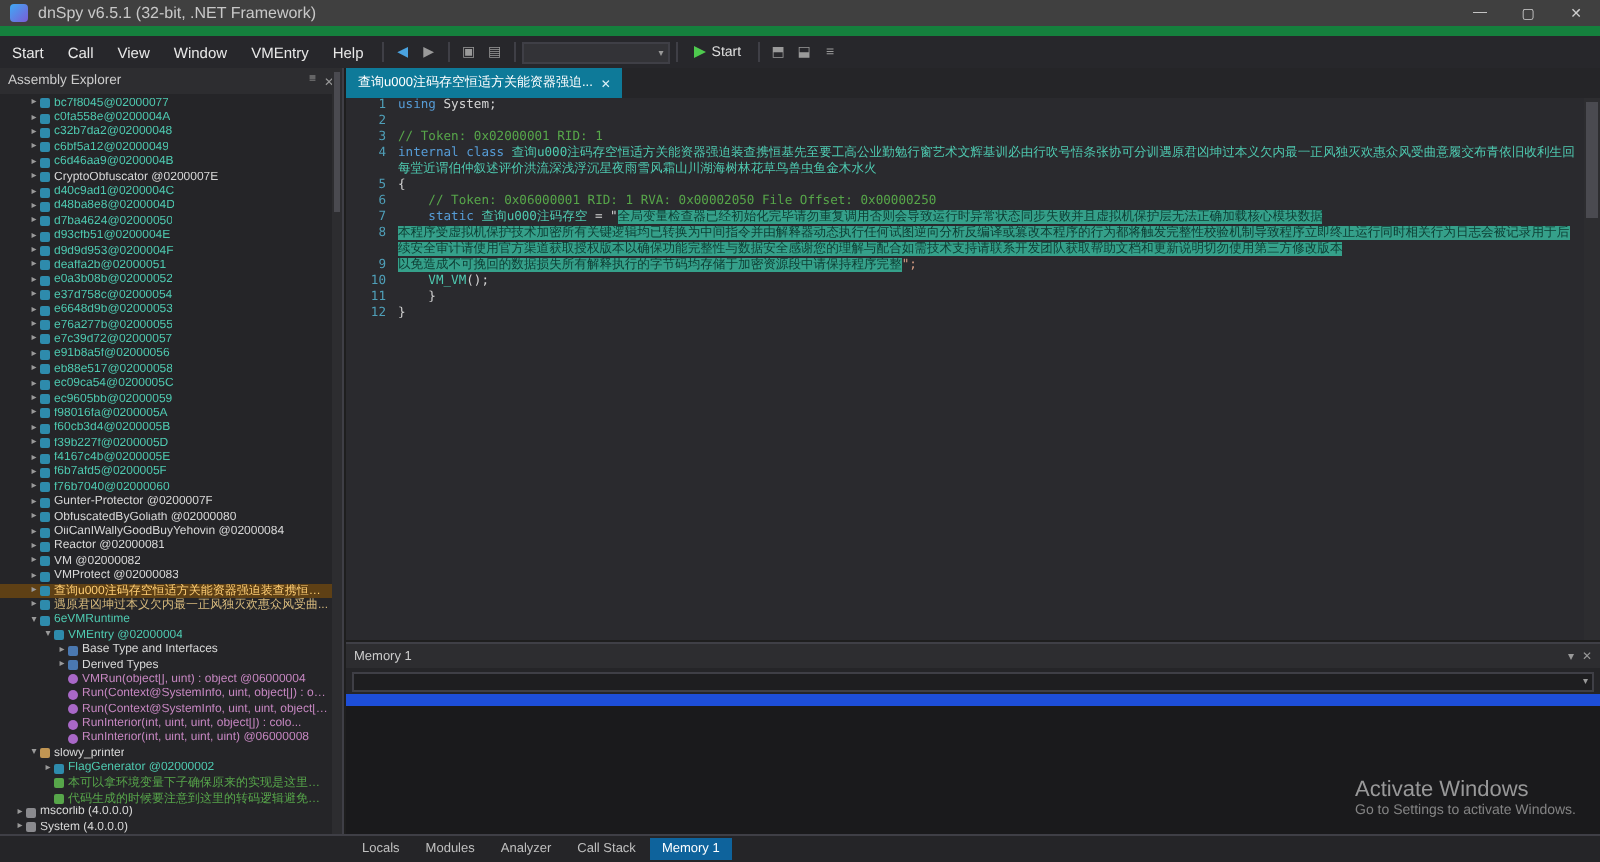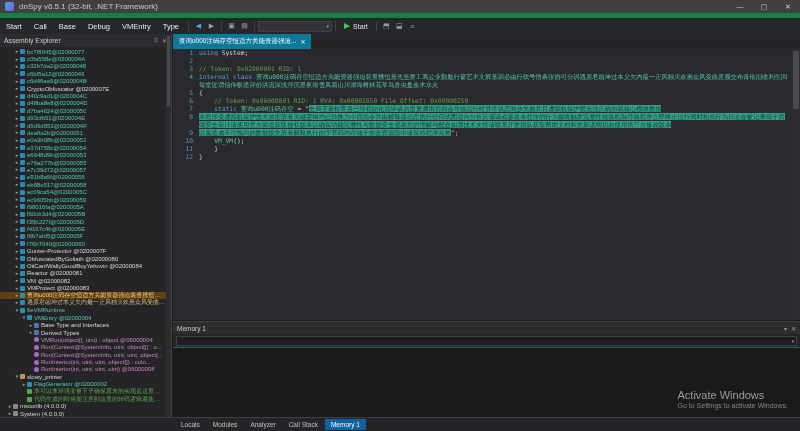--- a/index.html
+++ b/index.html
@@ -78,21 +78,21 @@
   
   .memory-panel { position:absolute; left:173px; top:321px; right:0; bottom:14px;
     background:#252528; border-top:1px solid #3f3f46; display:flex; flex-direction:column; }
   .mem-header { height:12px; flex:0 0 12px; background:#2d2d30; display:flex; align-items:center;
     font-size:6.5px; color:#ccc; padding:0 4px; }
   .mem-toolbar { height:13px; flex:0 0 13px; display:flex; align-items:center; padding:0 3px; }
   .addr-box { flex:1; height:10px; background:#1e1e20; border:1px solid #3f3f46;
     display:flex; align-items:center; }
   .addr-box input { flex:1; min-width:0; background:transparent; border:none; outline:none;
     color:#ddd; font-size:6.5px; padding:0 2px; font-family:"DejaVu Sans Mono",monospace; }
-  .mem-content { flex:1; background:#1a1a1c; position:relative; border-top:1px solid #1d4ed8; }
+  .mem-content { flex:1; background:#1a1a1c; position:relative; border-top:6px solid #1d4ed8; }
   .watermark { position:absolute; right:12px; bottom:8px; color:rgba(175,175,175,0.85); }
   .wm-title { font-size:11px; }
   .wm-sub { font-size:7px; color:rgba(150,150,150,0.85); margin-top:1px; }
   
   .bottom-tabs { position:absolute; left:0; right:0; bottom:0; height:14px; background:#252528;
     border-top:1px solid #3f3f46; display:flex; align-items:center; padding-left:175px; gap:1px; }
   .btab { font-size:6.5px; color:#c0c0c0; padding:2px 6px; }
   .btab.active { background:#0e639c; color:#fff; }
 </style>
 </head>
@@ -105,24 +105,24 @@
     <span class="win-btn">—</span>
     <span class="win-btn">▢</span>
     <span class="win-btn">✕</span>
   </span>
 </div>
 
 <div class="menubar">
   <span style="display:flex;">
       <span class="menu-item">Start</span>
       <span class="menu-item">Call</span>
-      <span class="menu-item">Base</span>
-      <span class="menu-item">Debug</span>
+      <span class="menu-item">View</span>
+      <span class="menu-item">Window</span>
       <span class="menu-item">VMEntry</span>
-      <span class="menu-item">Type</span>
+      <span class="menu-item">Help</span>
     </span>
   <span class="tb-sep"></span>
   <span class="tb-icon back">◀</span>
   <span class="tb-icon">▶</span>
   <span class="tb-sep"></span>
   <span class="tb-icon">▣</span>
   <span class="tb-icon">▤</span>
   <span class="tb-sep"></span>
   <span class="search-box">
     <input value="" style="">

